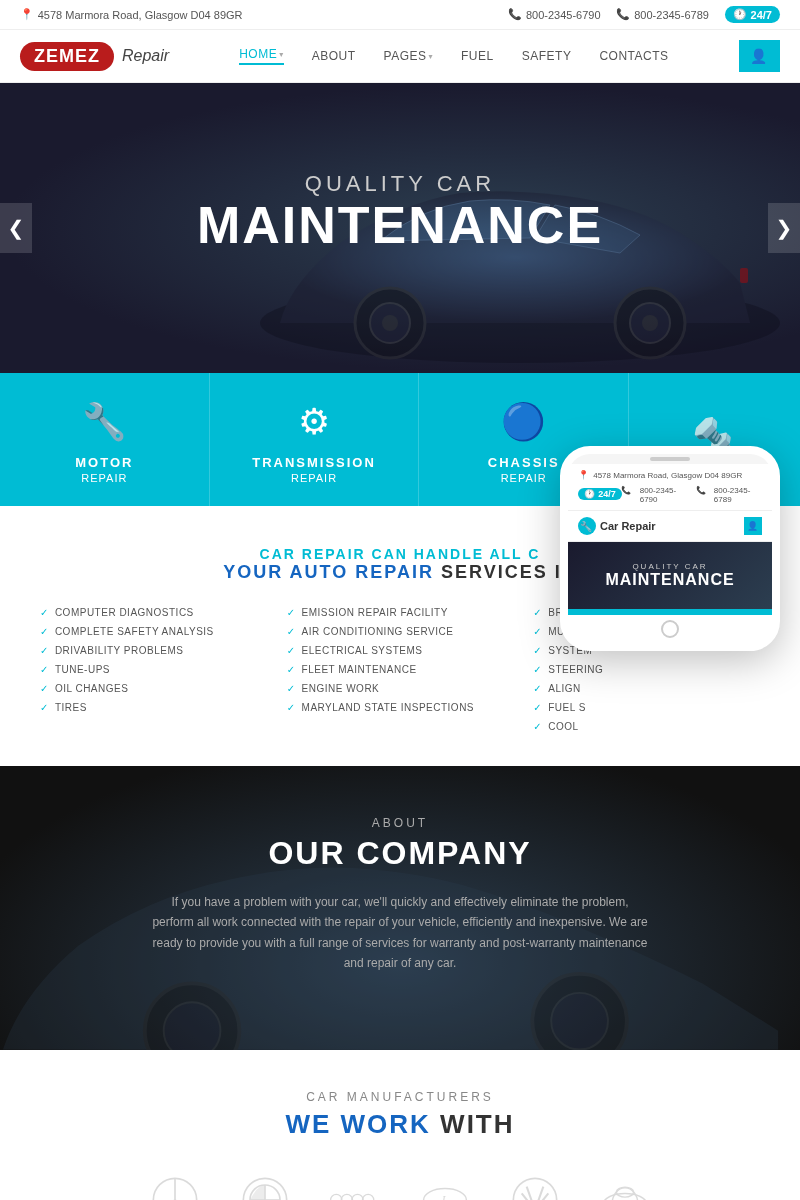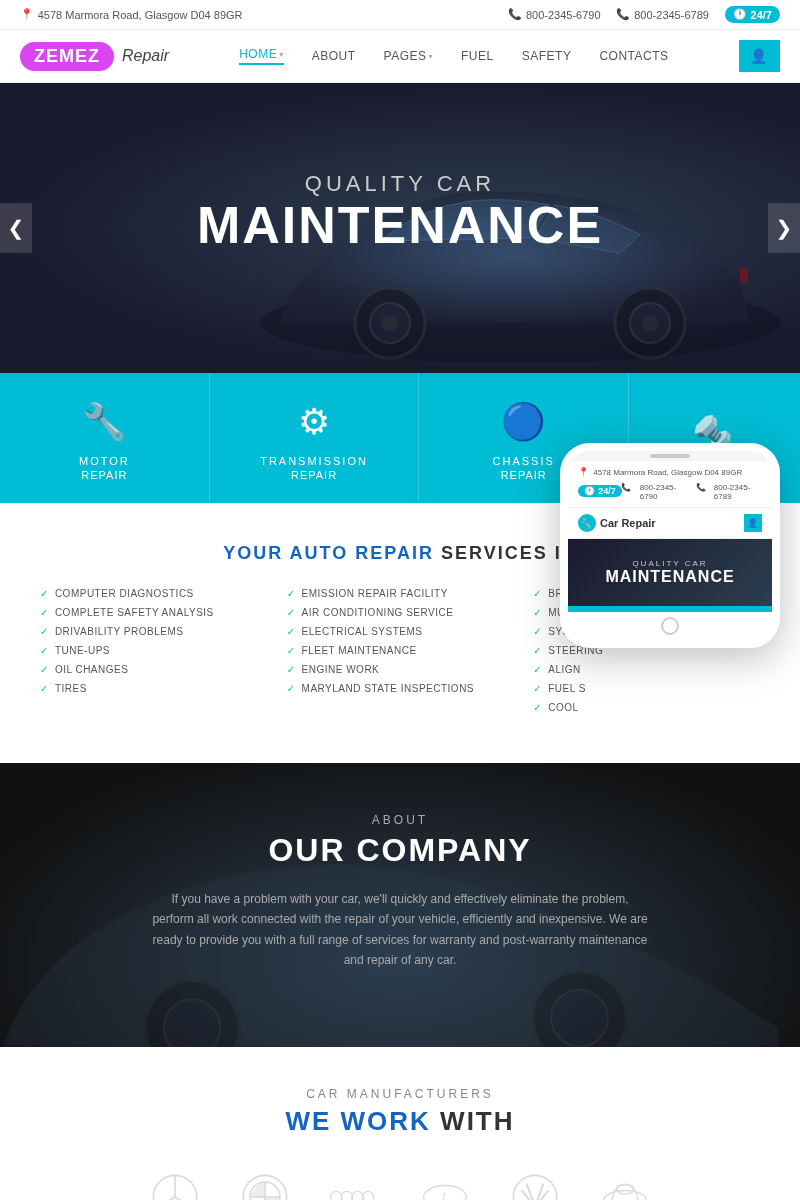--- a/index.html
+++ b/index.html
@@ -37,21 +37,21 @@
       padding: 10px 20px;
       background: #fff;
       border-bottom: 1px solid #eee;
     }
     .logo {
       display: flex;
       align-items: center;
       gap: 8px;
     }
     .logo-badge {
-      background: #d946ef;
+      background: #b91c1c;
       color: #fff;
       font-weight: bold;
       font-size: 18px;
       padding: 4px 14px;
       border-radius: 20px;
       letter-spacing: 1px;
     }
     .logo-text {
       font-size: 16px;
       color: #444;
@@ -147,22 +147,22 @@
       color: #fff;
       text-align: center;
       padding: 28px 10px 22px;
       cursor: pointer;
       transition: background 0.2s;
       border-right: 1px solid rgba(255,255,255,0.2);
     }
     .service-box:last-child { border-right: none; }
     .service-icon { font-size: 36px; margin-bottom: 12px; display: block; }
     .service-title {
-      font-size: 11px;
-      font-weight: 400;
+      font-size: 13px;
+      font-weight: 700;
       letter-spacing: 2px;
       text-transform: uppercase;
       display: block;
     }
     .service-sub {
       font-size: 11px;
       font-weight: 400;
       letter-spacing: 1px;
       text-transform: uppercase;
       display: block;
@@ -465,20 +465,24 @@
     <span class="service-title">CHASSIS</span>
     <span class="service-sub">REPAIR</span>
   </div>
   <div class="service-box service-box-last">
     <span class="service-icon">🔩</span>
   </div>
 </div>
 
 <div class="services-section">
   <div class="services-heading">
+    <div class="services-heading-top">
+      <span style="color:#00bcd4;font-weight:bold">CAR REPAIR</span>
+      <span> CAN HANDLE ALL C</span>
+    </div>
     <div class="services-heading-bottom">
       <span style="color:#1565c0">YOUR AUTO REPAIR</span>
       <span style="color:#333"> SERVICES IN</span>
     </div>
   </div>
 
   <div class="services-list-container">
     <div class="services-col">
       <ul>
         <li><span class="check-icon">✓</span>COMPUTER DIAGNOSTICS</li>

